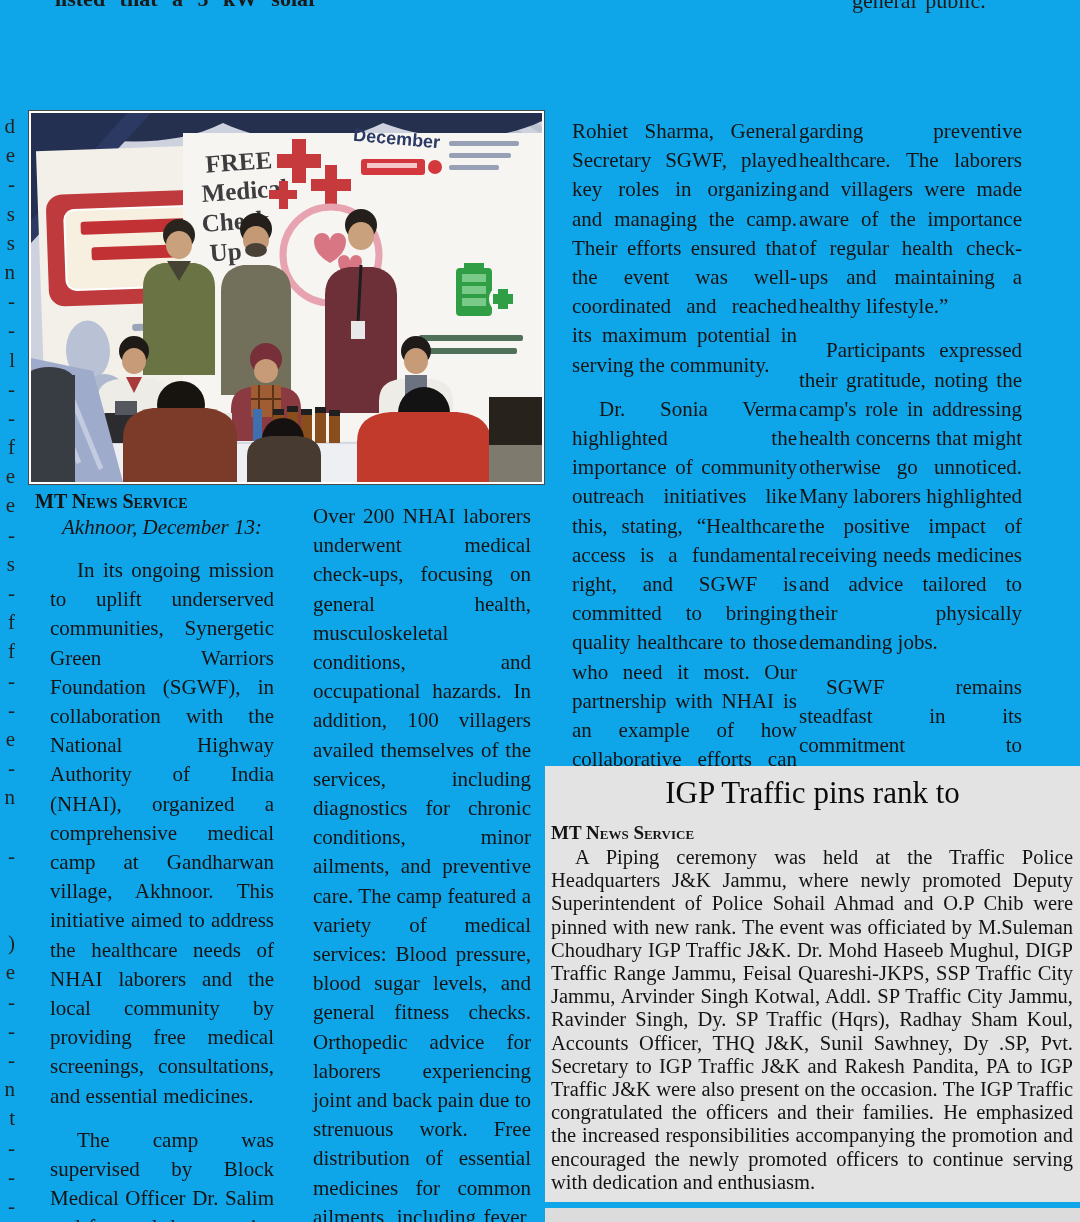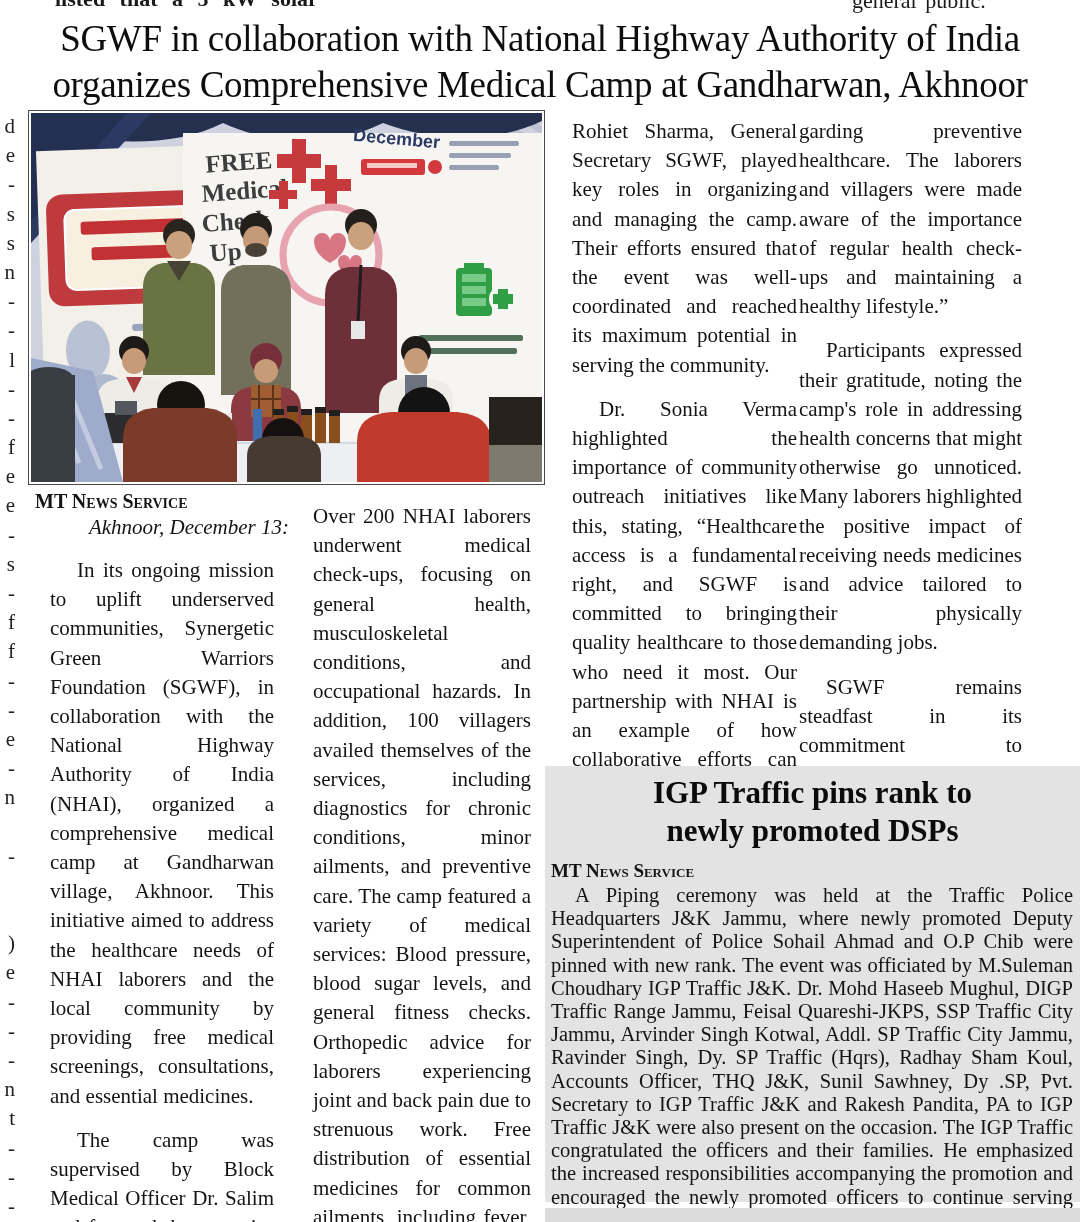--- a/index.html
+++ b/index.html
@@ -1,18 +1,18 @@
 <!DOCTYPE html>
 <html><head>
 <meta charset="utf-8">
 <style>
   html,body{margin:0;padding:0;background:#777;}
   .page{
     position:relative;width:1080px;height:1222px;margin:0 auto;
-    background:#ffffff;overflow:hidden;color:#141414;
+    background:#0ea5e9;overflow:hidden;color:#141414;
     font-family:"Liberation Serif","DejaVu Serif",serif;
   }
   
   .top-frag{position:absolute;font-size:22px;white-space:nowrap;color:#1a1a1a;}
   .top-frag.tl{left:55px;top:-14px;font-weight:bold;word-spacing:9px;}
   .top-frag.tr{left:852px;top:-12px;word-spacing:3px;}
   .left-edge{position:absolute;left:0;top:112px;width:15px;text-align:right;
     font-size:21px;color:#222;}
   .left-edge div{height:29.2px;line-height:29.2px;}
   
@@ -24,25 +24,25 @@
   .photo svg{display:block;}
   
   .col{position:absolute;font-size:21px;line-height:29.2px;text-align:justify;}
   .col p{margin:15px;}
   .col p.indent{text-indent:27px;}
   .col1{left:35px;top:488px;width:254px;}
   .col2{left:298px;top:487px;width:248px;}
   .col3{left:557px;top:102px;width:255px;}
   .col4{left:784px;top:102px;width:253px;}
   .byline{font-weight:bold;font-variant:small-caps;font-size:20px;line-height:26px;text-align:left;}
-  .dateline{font-style:italic;font-size:21px;line-height:27px;margin-bottom:3px;text-align:right;}
+  .dateline{font-style:italic;font-size:21px;line-height:27px;margin-bottom:3px;text-align:center;}
   
   .article2{position:absolute;left:545px;top:766px;width:535px;height:436px;
     background:#e3e3e3;}
-  .a2-headline{text-align:center;font-weight:bold;font-size:31px;line-height:38px;
+  .a2-headline{text-align:center;font-weight:normal;font-size:31px;line-height:38px;
     padding-top:8px;color:#0b0b0b;}
   .a2-byline{margin:10px 0 0 6px;font-weight:bold;font-variant:small-caps;font-size:19px;}
   .a2-dateline{margin:1px 0 2px 6px;font-style:italic;font-size:20px;}
   .a2-body{margin:2px 7px 0 6px;font-size:20.5px;line-height:23.2px;
     text-align:justify;text-indent:24px;}
   .bottom-strip{position:absolute;left:545px;top:1208px;width:535px;height:14px;
     background:#dcdcdc;}
 </style>
 </head>
 <body>
@@ -86,24 +86,20 @@
       <div>-</div>
       <div>-</div>
       <div>-</div>
       <div>n</div>
       <div>t</div>
       <div>-</div>
       <div>-</div>
       <div>-</div>
     </div>
 
-  <div class="headline">
-    <div>SGWF in collaboration with National Highway Authority of India</div>
-    <div>organizes Comprehensive Medical Camp at Gandharwan, Akhnoor</div>
-  </div>
 
   <div class="photo">
     <svg viewBox="0 0 511 369" width="511" height="369">
 
       <rect width="511" height="369" fill="#cdd2de"></rect>
       <g stroke="#bcc2cf" stroke-width="7">
         <line x1="430" y1="0" x2="511" y2="58"></line>
         <line x1="458" y1="0" x2="511" y2="38"></line>
         <line x1="486" y1="0" x2="511" y2="18"></line>
       </g>
@@ -280,21 +276,20 @@
 
   <div class="col col4">
     <p>garding preventive healthcare. The laborers and villagers were made aware of the importance of regular health check-ups and maintaining a healthy lifestyle.”</p>
     <p class="indent">Participants expressed their gratitude, noting the camp's role in addressing health concerns that might otherwise go unnoticed. Many laborers highlighted the positive impact of receiving needs medicines and advice tailored to their physically demanding jobs.</p>
     <p class="indent">SGWF remains steadfast in its commitment to empowering communities through health, education, and environmental sustainability. The foundation plans to conduct similar initiatives in other regions, ensuring that the benefits of such services reach a broader population.</p>
   </div>
 
   <div class="article2">
     <div class="a2-headline">
       <div>IGP Traffic pins rank to</div>
-      <div>newly promoted DSPs</div>
     </div>
     <div class="a2-byline">MT News Service</div>
     <p class="a2-body">A Piping ceremony was held at the Traffic Police Headquarters J&amp;K Jammu, where newly promoted Deputy Superintendent of Police Sohail Ahmad and O.P Chib were pinned with new rank.  The event was officiated by M.Suleman Choudhary  IGP Traffic J&amp;K. Dr. Mohd Haseeb Mughul, DIGP Traffic Range Jammu, Feisal Quareshi-JKPS, SSP Traffic City Jammu, Arvinder Singh Kotwal, Addl. SP Traffic City Jammu, Ravinder Singh, Dy. SP Traffic (Hqrs), Radhay Sham Koul, Accounts Officer, THQ J&amp;K, Sunil Sawhney, Dy .SP, Pvt. Secretary to IGP Traffic J&amp;K and Rakesh Pandita,  PA to IGP Traffic J&amp;K were also present on the occasion. The IGP Traffic congratulated the officers and their families. He emphasized the increased responsibilities accompanying the promotion and encouraged the newly promoted officers to continue serving with dedication and enthusiasm.</p>
   </div>
 
   <div class="bottom-strip"></div>
 
 </div>
 
 </body></html>

